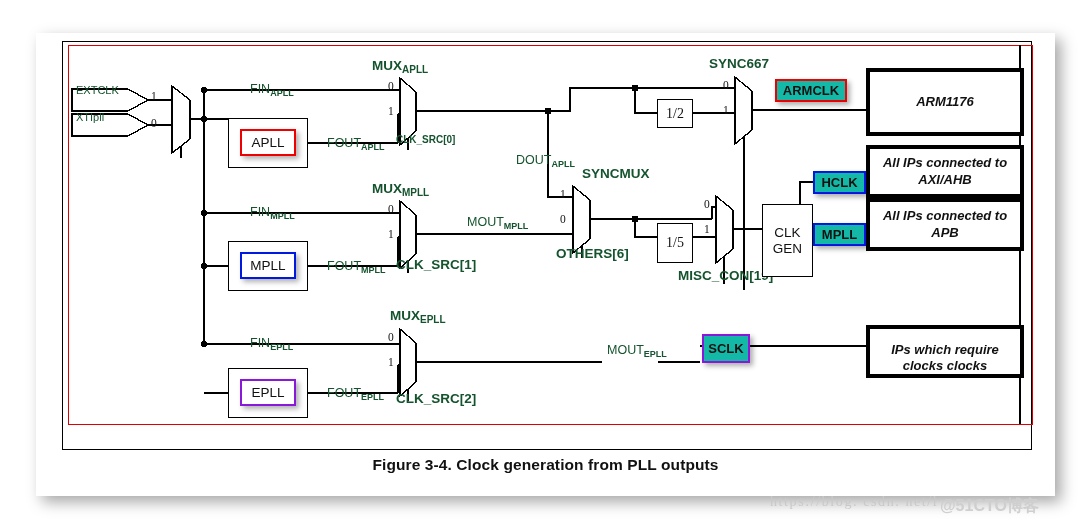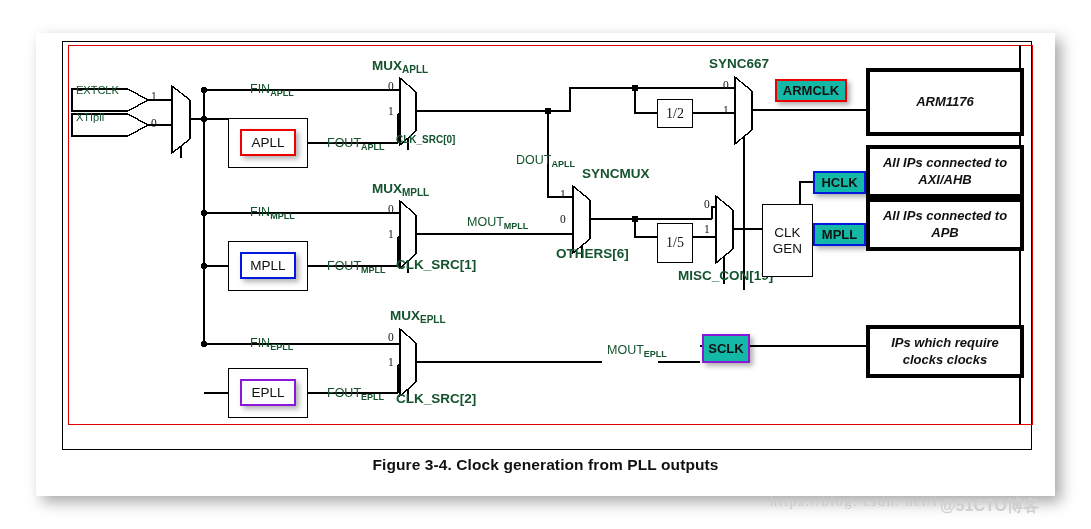--- a/index.html
+++ b/index.html
@@ -380,21 +380,21 @@
   </div>
 </div>
 
 <div class="thickbox" style="left:866px; top:198px; width:158px; height:53px;">
   <div>
     <div>All IPs connected to</div>
     <div>APB</div>
   </div>
 </div>
 
-<div class="thickbox" style="left:866px; top:325px; width:158px; height:53px;">
+<div class="thickbox" style="left:866px; top:325px; width:158px; height:53px;align-items:flex-end;">
   <div>
     <div>IPs which require</div>
     <div>clocks clocks</div>
   </div>
 </div>
 
 <div id="caption">Figure 3-4. Clock generation from PLL outputs</div>
 <div id="watermark">https://blog. csdn. net/l</div>
 <div id="watermark2">@51CTO博客</div>
 

